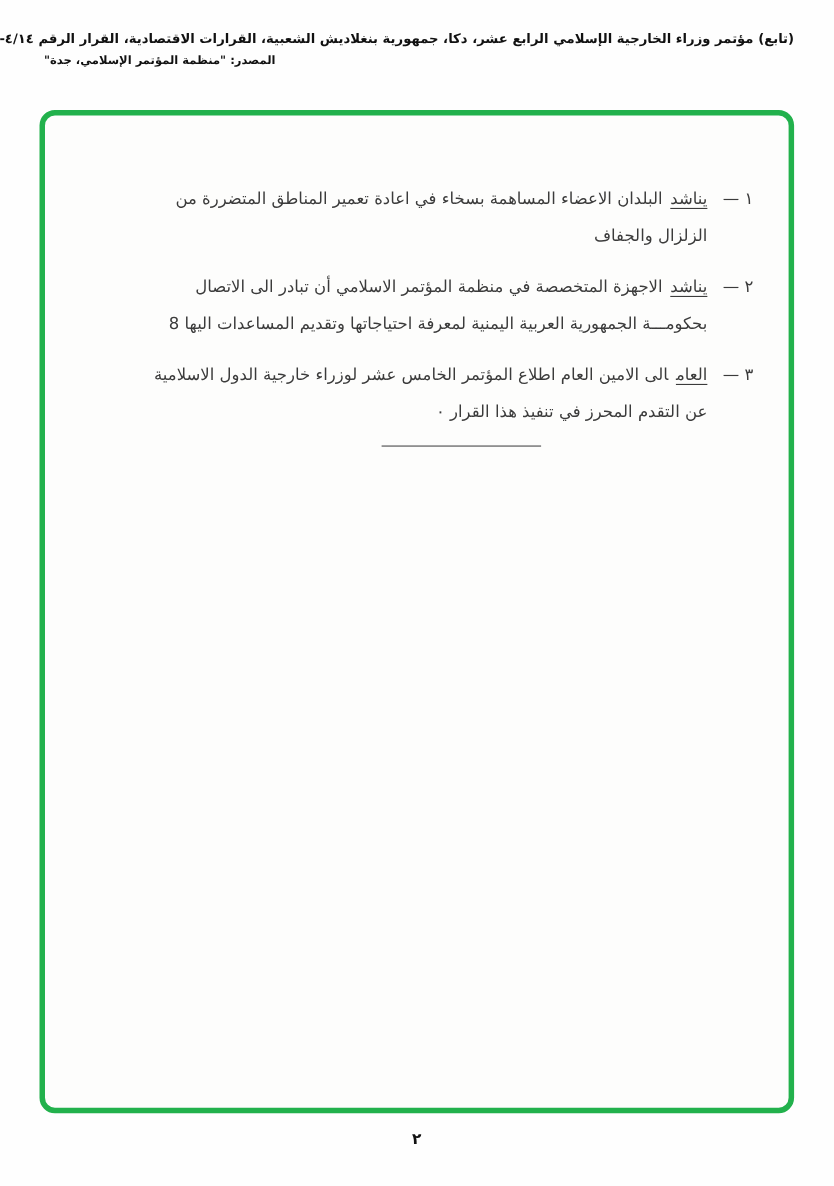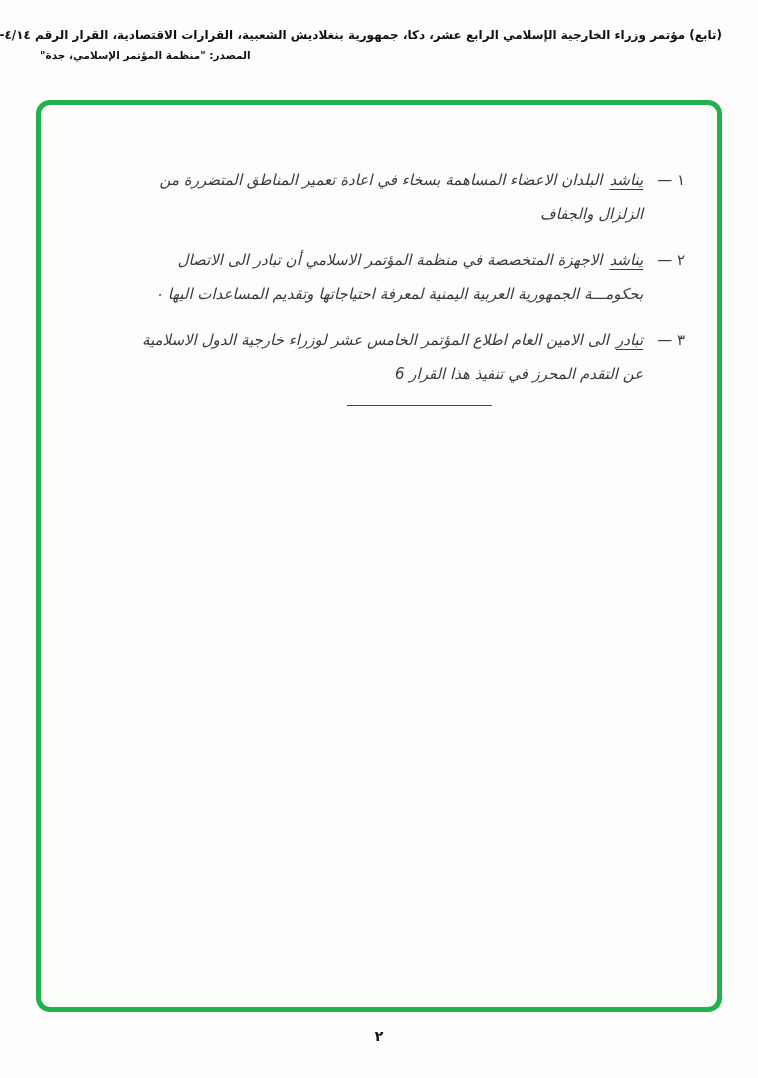--- a/index.html
+++ b/index.html
@@ -55,21 +55,21 @@
     gap: 14px;
     font-size: 15px;
     line-height: 34px;
     margin-bottom: 12px;
     text-align: right;
   }
   .marker {
     flex: 0 0 auto;
     white-space: nowrap;
   }
-  .ptext { flex: 1 1 auto; font-style: italic; }
+  .ptext { flex: 1 1 auto; }
   .lead {
     text-decoration: underline;
     text-underline-offset: 4px;
     margin-left: 7px;
   }
   .rule {
     width: 145px;
     border: 0;
     border-top: 1.5px solid #4a4a4a;
     margin: 14px auto 0 auto;
@@ -99,26 +99,26 @@
   <div class="scan-frame">
     <div class="scan-content">
 
       <div class="para">
         <span class="marker">١ —</span>
         <span class="ptext"><span class="lead">يناشد</span><span>البلدان الاعضاء المساهمة بسخاء في اعادة تعمير المناطق المتضررة من الزلزال والجفاف</span></span>
       </div>
 
       <div class="para">
         <span class="marker">٢ —</span>
-        <span class="ptext"><span class="lead">يناشد</span><span>الاجهزة المتخصصة في منظمة المؤتمر الاسلامي أن تبادر الى الاتصال بحكومـــة الجمهورية العربية اليمنية لمعرفة احتياجاتها وتقديم المساعدات اليها ٠</span></span>
+        <span class="ptext"><span class="lead">يناشد</span><span>الاجهزة المتخصصة في منظمة المؤتمر الاسلامي أن تبادر الى الاتصال بحكومـــة الجمهورية العربية اليمنية لمعرفة احتياجاتها وتقديم المساعدات اليها 8</span></span>
       </div>
 
       <div class="para">
         <span class="marker">٣ —</span>
-        <span class="ptext"><span class="lead">تبادر</span><span>الى الامين العام اطلاع المؤتمر الخامس عشر لوزراء خارجية الدول الاسلامية عن التقدم المحرز في تنفيذ هذا القرار 6</span></span>
+        <span class="ptext"><span class="lead">العام</span><span>الى الامين العام اطلاع المؤتمر الخامس عشر لوزراء خارجية الدول الاسلامية عن التقدم المحرز في تنفيذ هذا القرار ٠</span></span>
       </div>
 
       <hr class="rule">
 
     </div>
   </div>
 
   <div class="page-number">٢</div>
 
 </div>

